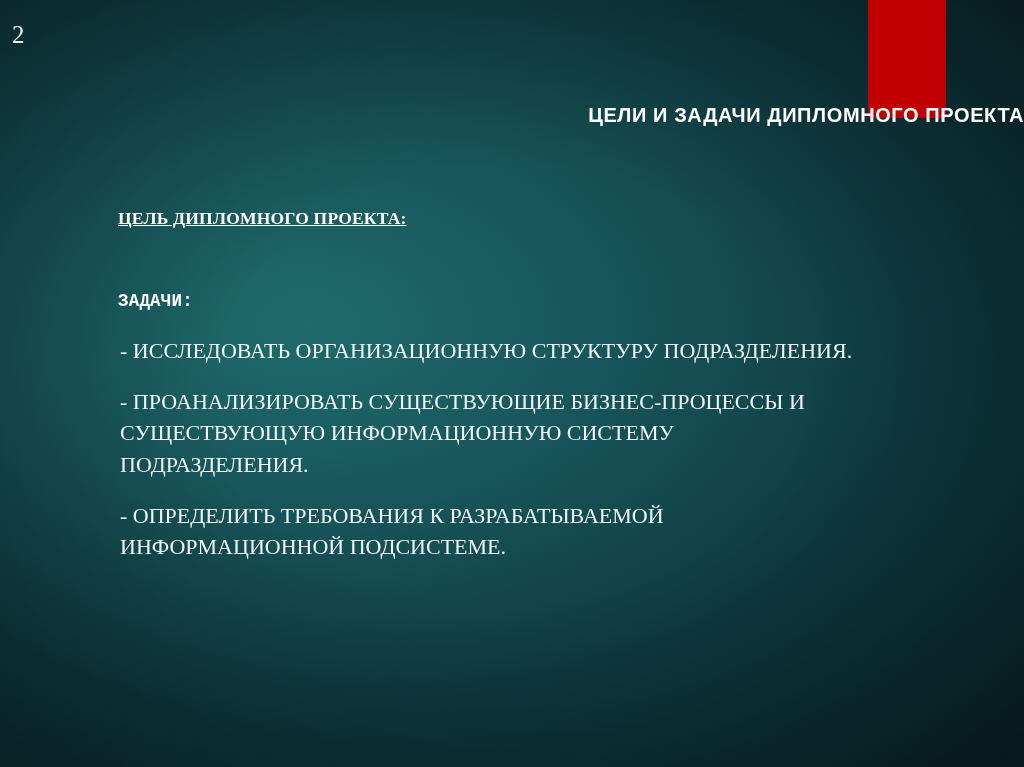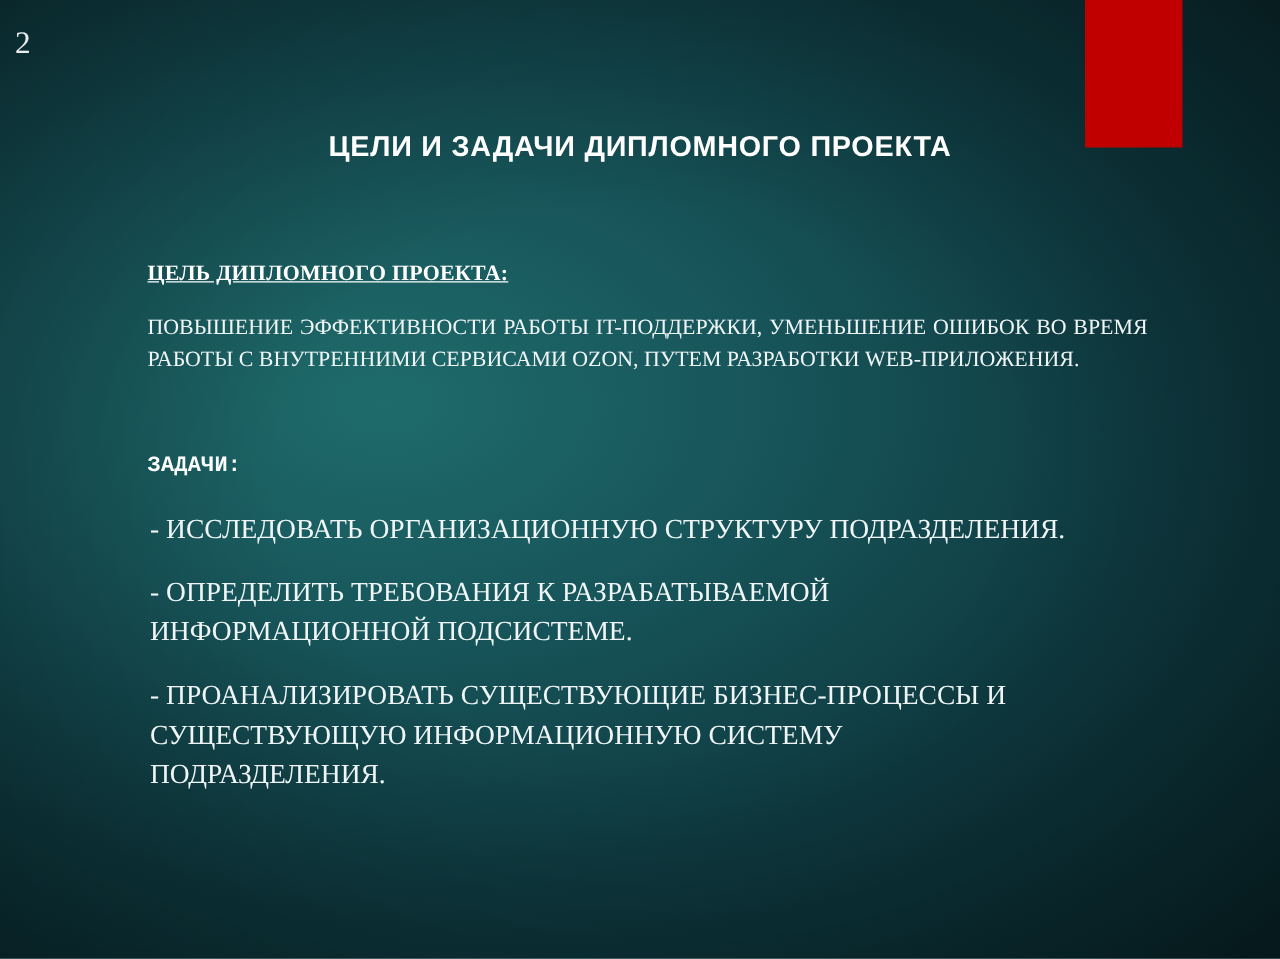--- a/index.html
+++ b/index.html
@@ -51,25 +51,25 @@
     height: 118px;
     background: #c00000;
     z-index: 3;
   }
 
   .title {
     position: absolute;
     left: 0;
     right: 0;
     top: 104px;
-    text-align: center;
+    text-align: right;
     color: #ffffff;
     font-family: "Liberation Sans", sans-serif;
     font-weight: bold;
-    font-size: 23px;
+    font-size: 20px;
     letter-spacing: 0.6px;
     text-transform: uppercase;
     z-index: 4;
   }
 
   .content {
     position: absolute;
     left: 118px;
     right: 96px;
     top: 196px;
@@ -129,22 +129,21 @@
 
   <div class="slide-number">2</div>
 
   <div class="accent-bar"></div>
 
   <div class="title">Цели и задачи дипломного проекта</div>
 
   <div class="content">
 
     <div class="goal-heading">Цель дипломного проекта:</div>
-    <p class="goal-text">Повышение эффективности работы IT-поддержки, уменьшение ошибок во время работы с внутренними сервисами OZON, путем разработки Web-приложения.</p>
 
     <div class="tasks-heading">Задачи:</div>
 
     <p class="task-item">- Исследовать организационную структуру подразделения.</p>
+    <p class="task-item">- Проанализировать существующие бизнес-процессы и существующую информационную систему подразделения.</p>
     <p class="task-item">- Определить требования к разрабатываемой информационной подсистеме.</p>
-    <p class="task-item">- Проанализировать существующие бизнес-процессы и существующую информационную систему подразделения.</p>
 
   </div>
 </div>
 
 </body></html>

